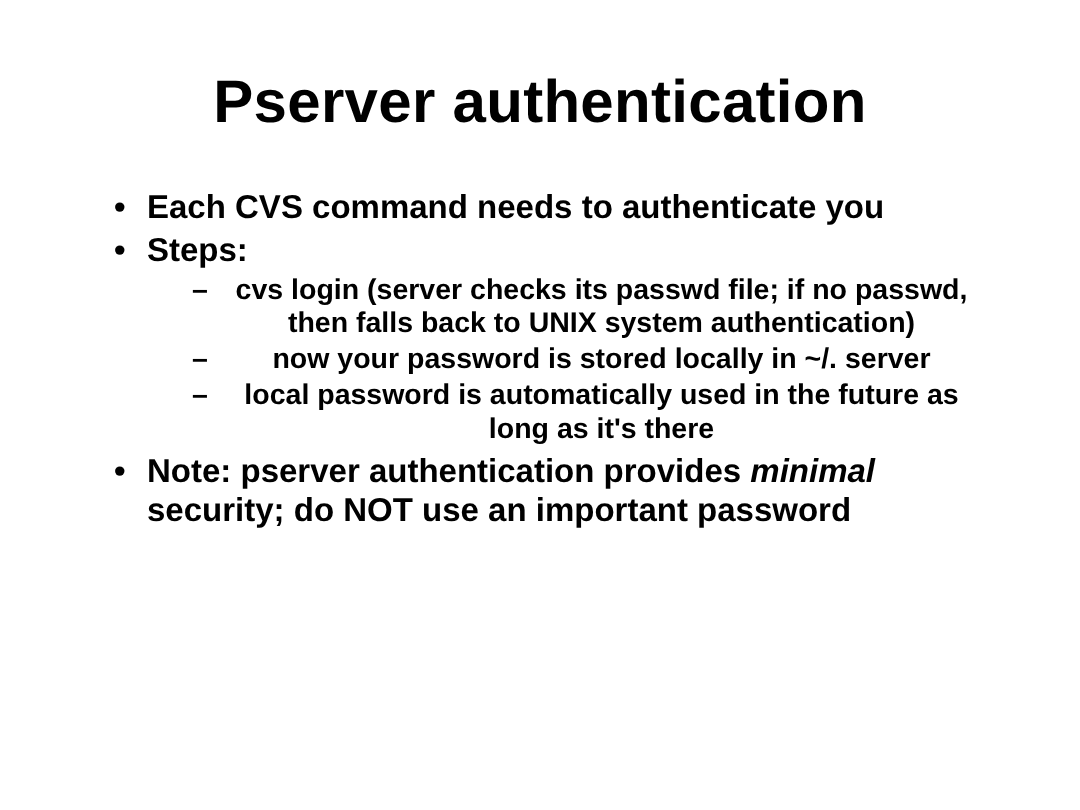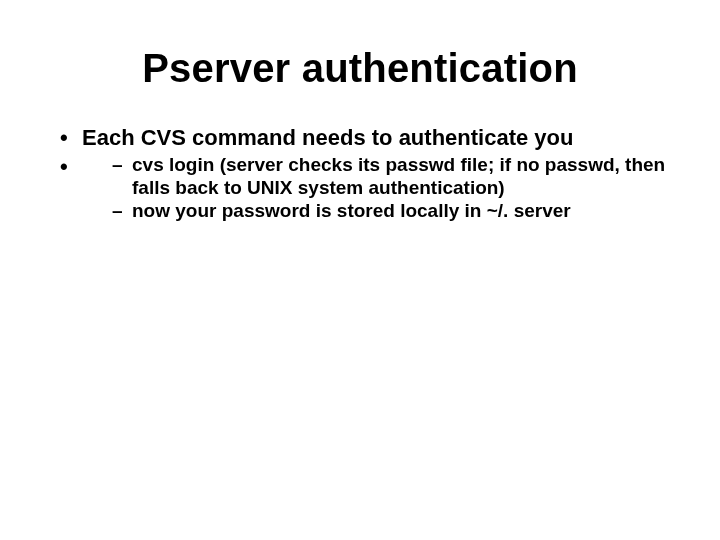--- a/index.html
+++ b/index.html
@@ -19,21 +19,21 @@
   }
   .title {
     text-align: center;
     font-size: 40px;
     font-weight: bold;
     margin: 10px 0 34px 0;
     letter-spacing: 0.2px;
   }
   ul.level1 {
     list-style: none;
-    margin: 0;
+    margin: 16px;
     padding: 0 0 0 4px;
     font-size: 22px;
     font-weight: bold;
     line-height: 1.22;
   }
   ul.level1 > li {
     position: relative;
     padding-left: 28px;
     margin-bottom: 2px;
   }
@@ -44,20 +44,21 @@
     top: 0;
     font-size: 22px;
   }
   ul.level2 {
     list-style: none;
     margin: 2px 0 2px 0;
     padding: 0 0 0 28px;
     font-size: 19px;
     font-weight: bold;
     line-height: 1.2;
+    text-align: center;
   }
   ul.level2 > li {
     position: relative;
     padding-left: 22px;
     margin-bottom: 1px;
   }
   ul.level2 > li::before {
     content: "–";
     position: absolute;
     left: 2px;
@@ -67,19 +68,24 @@
 </style>
 </head>
 <body>
 
 <div class="slide">
   <div class="title">Pserver authentication</div>
 
   <ul class="level1">
     <li>Each CVS command needs to authenticate you</li>
     <li>
+      <span>Steps:</span>
       <ul class="level2">
         <li>cvs login (server checks its passwd file; if no passwd, then falls back to UNIX system authentication)</li>
         <li>now your password is stored locally in ~/. server</li>
+        <li>local password is automatically used in the future as long as it's there</li>
       </ul>
+    </li>
+    <li>
+      <span>Note:  pserver authentication provides </span><span class="ital">minimal</span><span> security; do NOT use an important password</span>
     </li>
   </ul>
 </div>
 
 </body></html>

